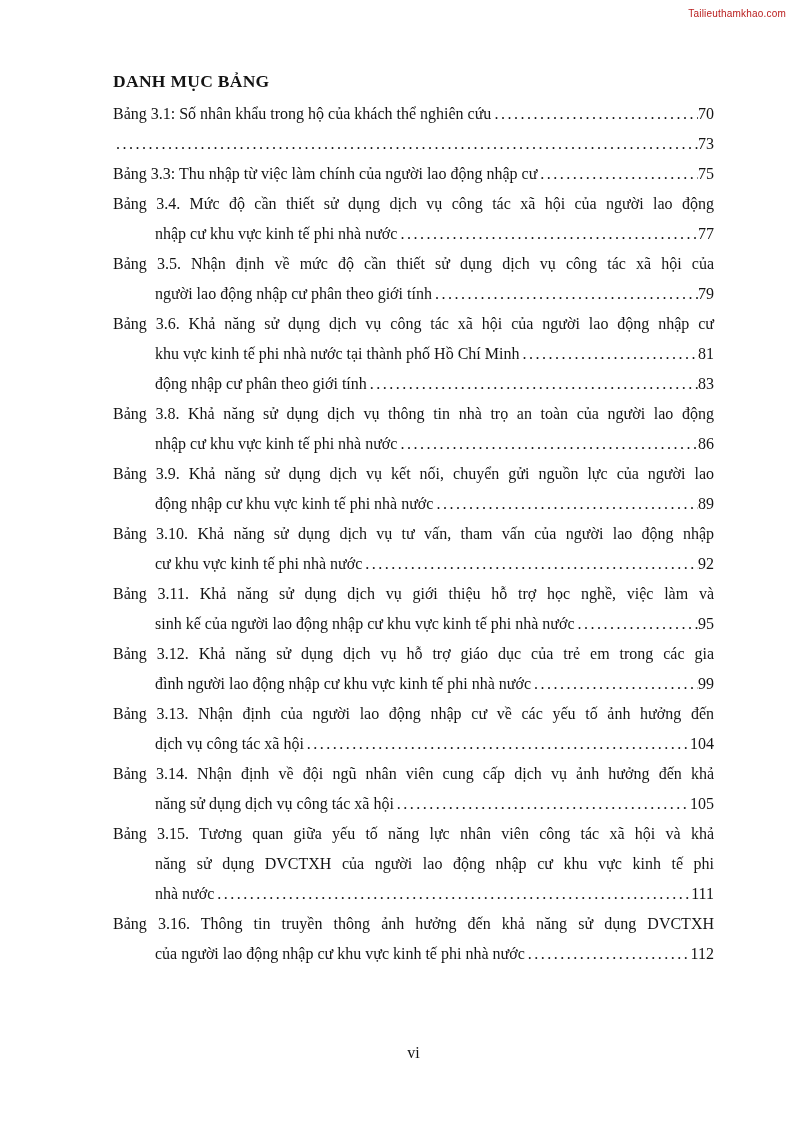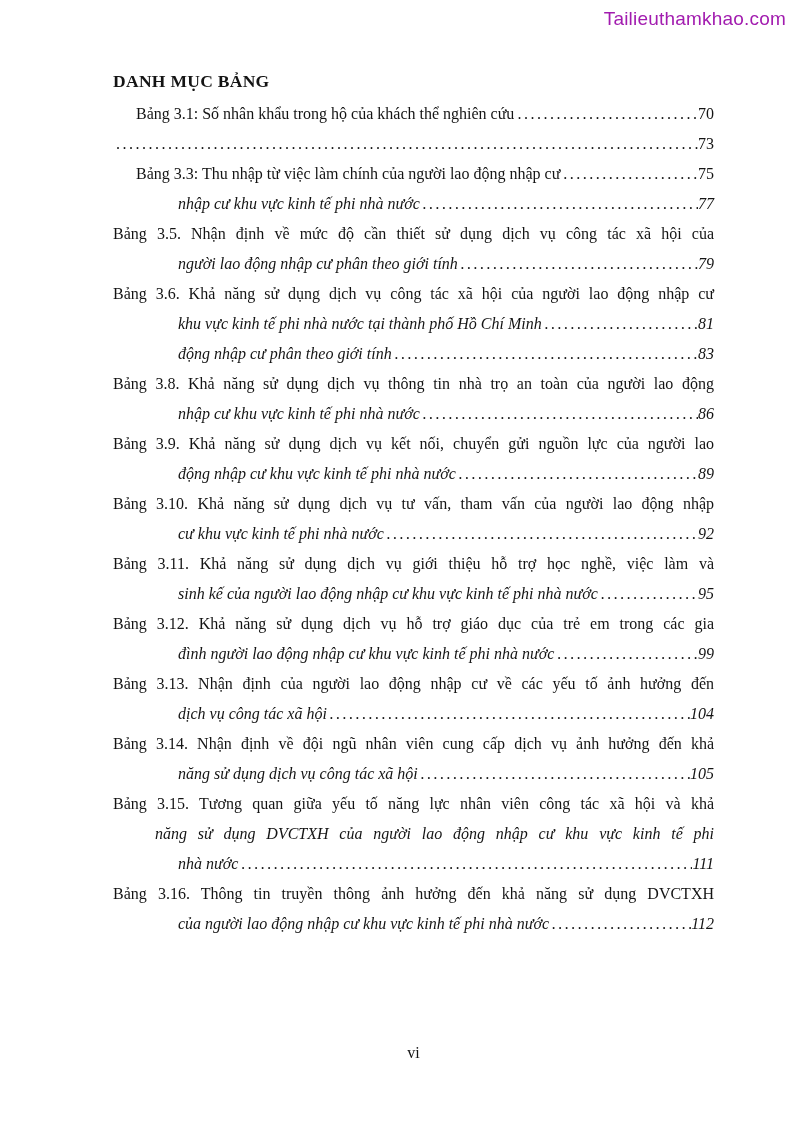--- a/index.html
+++ b/index.html
@@ -10,22 +10,22 @@
     background: #ffffff;
     font-family: "Liberation Serif", serif;
     color: #141414;
     overflow: hidden;
   }
   .watermark {
     position: absolute;
     top: 8px;
     right: 8px;
     font-family: "Liberation Sans", sans-serif;
-    font-size: 19px;
-    color: #a21caf;
+    font-size: 10px;
+    color: #b91c1c;
     letter-spacing: 0.2px;
   }
   .doc-title {
     position: absolute;
     top: 71px;
     left: 113px;
     width: 601px;
     margin: 0;
     text-align: left;
     font-size: 17.5px;
@@ -35,30 +35,30 @@
   .toc {
     position: absolute;
     top: 99px;
     left: 113px;
     width: 601px;
     font-size: 16px;
     line-height: 30px;
   }
   .toc-entry { margin: 0; }
   .toc-line { min-height: 30px; }
-  .toc-line.cont { padding-left: 42px; font-style: italic; }
+  .toc-line.cont { padding-left: 42px; }
   .toc-line.justify {
     text-align: justify;
     text-align-last: justify;
   }
   .toc-line.final {
     display: flex;
     align-items: baseline;
   }
-  .line-text { white-space: nowrap; flex: 0 0 auto; margin-left: 23px; }
+  .line-text { white-space: nowrap; flex: 0 0 auto; }
   .dots {
     flex: 1 1 auto;
     overflow: hidden;
     white-space: nowrap;
     letter-spacing: 2.5px;
     margin-left: 3px;
     min-width: 12px;
   }
   .page-num { white-space: nowrap; flex: 0 0 auto; text-align: right; }
   .footer-page-number {
@@ -93,20 +93,21 @@
         </div>
       </div>
       <div class="toc-entry">
         <div class="toc-line final">
           <span class="line-text">Bảng 3.3: Thu nhập từ việc làm chính của người lao động nhập cư</span>
           <span class="dots">........................................................................................................................................................................................................</span>
           <span class="page-num">75</span>
         </div>
       </div>
       <div class="toc-entry">
+        <div class="toc-line justify">Bảng 3.4. Mức độ cần thiết sử dụng dịch vụ công tác xã hội của người lao động</div>
         <div class="toc-line final cont">
           <span class="line-text">nhập cư khu vực kinh tế phi nhà nước</span>
           <span class="dots">........................................................................................................................................................................................................</span>
           <span class="page-num">77</span>
         </div>
       </div>
       <div class="toc-entry">
         <div class="toc-line justify">Bảng 3.5. Nhận định về mức độ cần thiết sử dụng dịch vụ công tác xã hội của</div>
         <div class="toc-line final cont">
           <span class="line-text">người lao động nhập cư phân theo giới tính</span>

